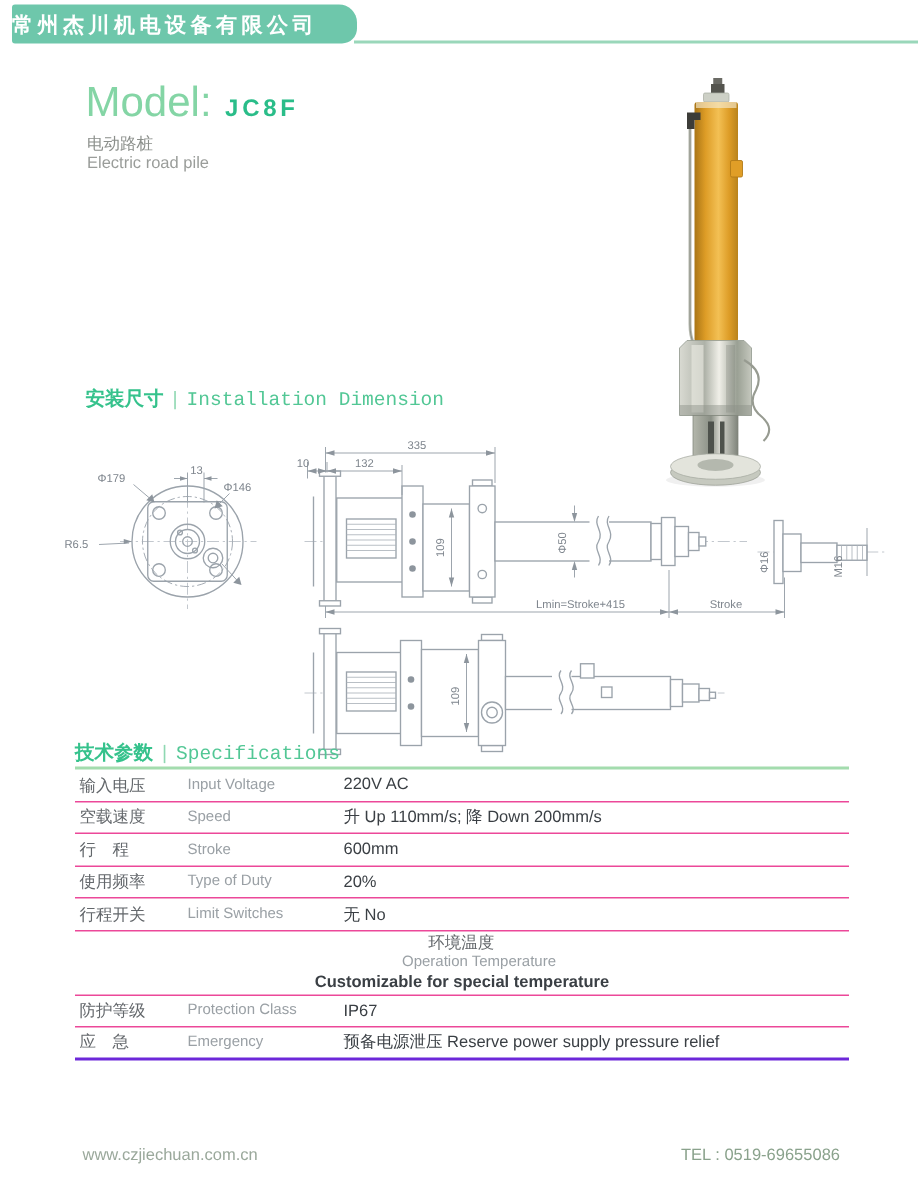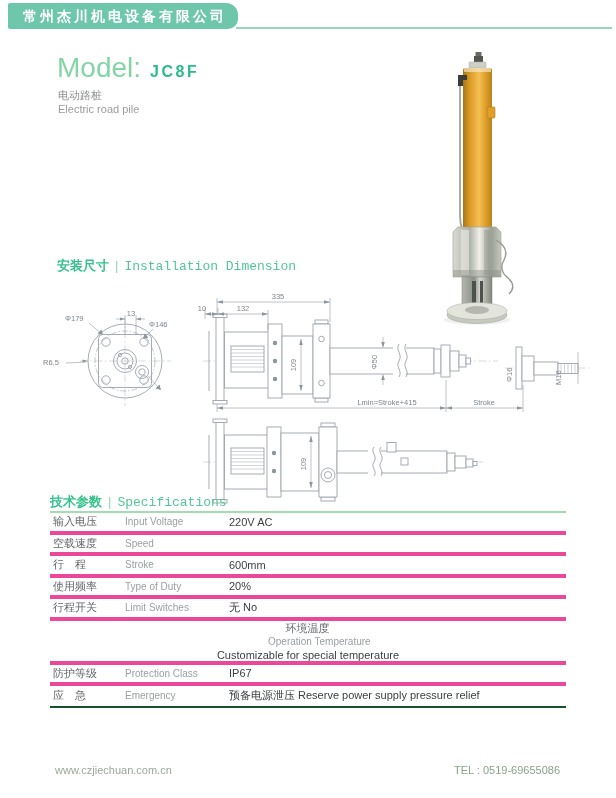--- a/index.html
+++ b/index.html
@@ -7,46 +7,46 @@
     width:616px;height:798px;background:#ffffff;
     font-family:"Liberation Sans","DejaVu Sans",sans-serif;
     position:relative;overflow:hidden;
     --teal:#6ec7ab; --green:#35c28c; --green2:#52c795;
     --line_green:#9ad7ba; --pale_green:#a3dcae;
   }
   .abs{position:absolute;}
   
   .brand-tab{left:8px;top:3px;width:230px;height:26px;background:var(--teal);
     border-radius:2px 12px 10px 2px;color:#fff;font-size:14px;font-weight:bold;
-    letter-spacing:3px;line-height:27px;padding-left:15px;box-sizing:border-box;white-space:nowrap;}
+    letter-spacing:3px;line-height:27px;box-sizing:border-box;white-space:nowrap;}
   .brand-line{left:236px;top:27px;width:376px;height:2px;background:var(--line_green);}
   
   .model-row{left:57px;top:52px;white-space:nowrap;}
   .model-label{font-size:28px;color:#84d5a5;margin-top:37px;}
   .model-code{font-size:16px;font-weight:bold;color:#2abd89;letter-spacing:2.5px;margin-left:9px;}
   .pname-cn{left:58px;top:88px;font-size:11px;color:#8b8f8b;}
   .pname-en{left:58px;top:103px;font-size:11px;color:#9a9d9a;}
   
   .sec-head{font-size:13px;white-space:nowrap;}
   .sh-cn{font-weight:bold;color:var(--green);}
   .sh-sep{color:#8fd8b2;margin:0 6px;font-weight:normal;}
   .sh-en{color:var(--green2);font-family:Liberation Mono, monospace;}
   .install-head{left:57px;top:257px;}
   .specs-head{left:50px;top:493px;}
   .specs-underline{left:50px;top:511px;width:516px;height:2px;background:var(--pale_green);}
   
   .spec-table{left:50px;top:513px;width:516px;}
-  .spec-row{display:flex;align-items:center;min-height:21.5px;border-bottom:4px solid #ec4899;
+  .spec-row{display:flex;align-items:center;min-height:21.5px;border-bottom:1px solid #ec4899;
     font-size:11px;box-sizing:border-box;}
   .spec-row.tall{min-height:43px;flex-direction:column;}
-  .spec-row.last{border-bottom:2px solid #14532d;}
+  .spec-row.last{border-bottom:2px solid #6d28d9;}
   .sc{width:48px;color:#63676b;flex:none;padding-left:3px;}
   .se{width:104px;color:#9aa0a5;font-size:10px;flex:none;white-space:nowrap;margin-left:24px;}
   .sv{flex:1;color:#3a3f44;}
-  .sv .v2{margin-top:2px;}
+  .sv .v2{margin-top:2px;font-weight:bold;}
   
   .footer-site{left:55px;top:764px;font-size:11px;color:#9aa89b;}
   .footer-tel{right:56px;top:764px;font-size:11px;color:#8aa28c;}
   
   svg .ol{stroke:#9ba3ab;stroke-width:0.9;fill:none;}
   svg .fw{fill:#ffffff;}
   svg .dl{stroke:#9aa2ab;stroke-width:0.65;fill:none;}
   svg .ar{fill:#8d959d;stroke:none;}
   svg .cl{stroke:#bcc2c8;stroke-width:0.6;fill:none;stroke-dasharray:8 2.5 1.5 2.5;}
   svg .ht{stroke:#aab1b8;stroke-width:0.55;}
@@ -290,20 +290,21 @@
 
 <div class="abs spec-table">
   <div class="spec-row">
     <span class="sc">输入电压</span>
     <span class="se">Input Voltage</span>
     <span class="sv">220V AC</span>
   </div>
   <div class="spec-row">
     <span class="sc">空载速度</span>
     <span class="se">Speed</span>
+    <span class="sv">升 Up 110mm/s; 降 Down 200mm/s</span>
   </div>
   <div class="spec-row">
     <span class="sc">行　程</span>
     <span class="se">Stroke</span>
     <span class="sv">600mm</span>
   </div>
   <div class="spec-row">
     <span class="sc">使用频率</span>
     <span class="se">Type of Duty</span>
     <span class="sv">20%</span>

